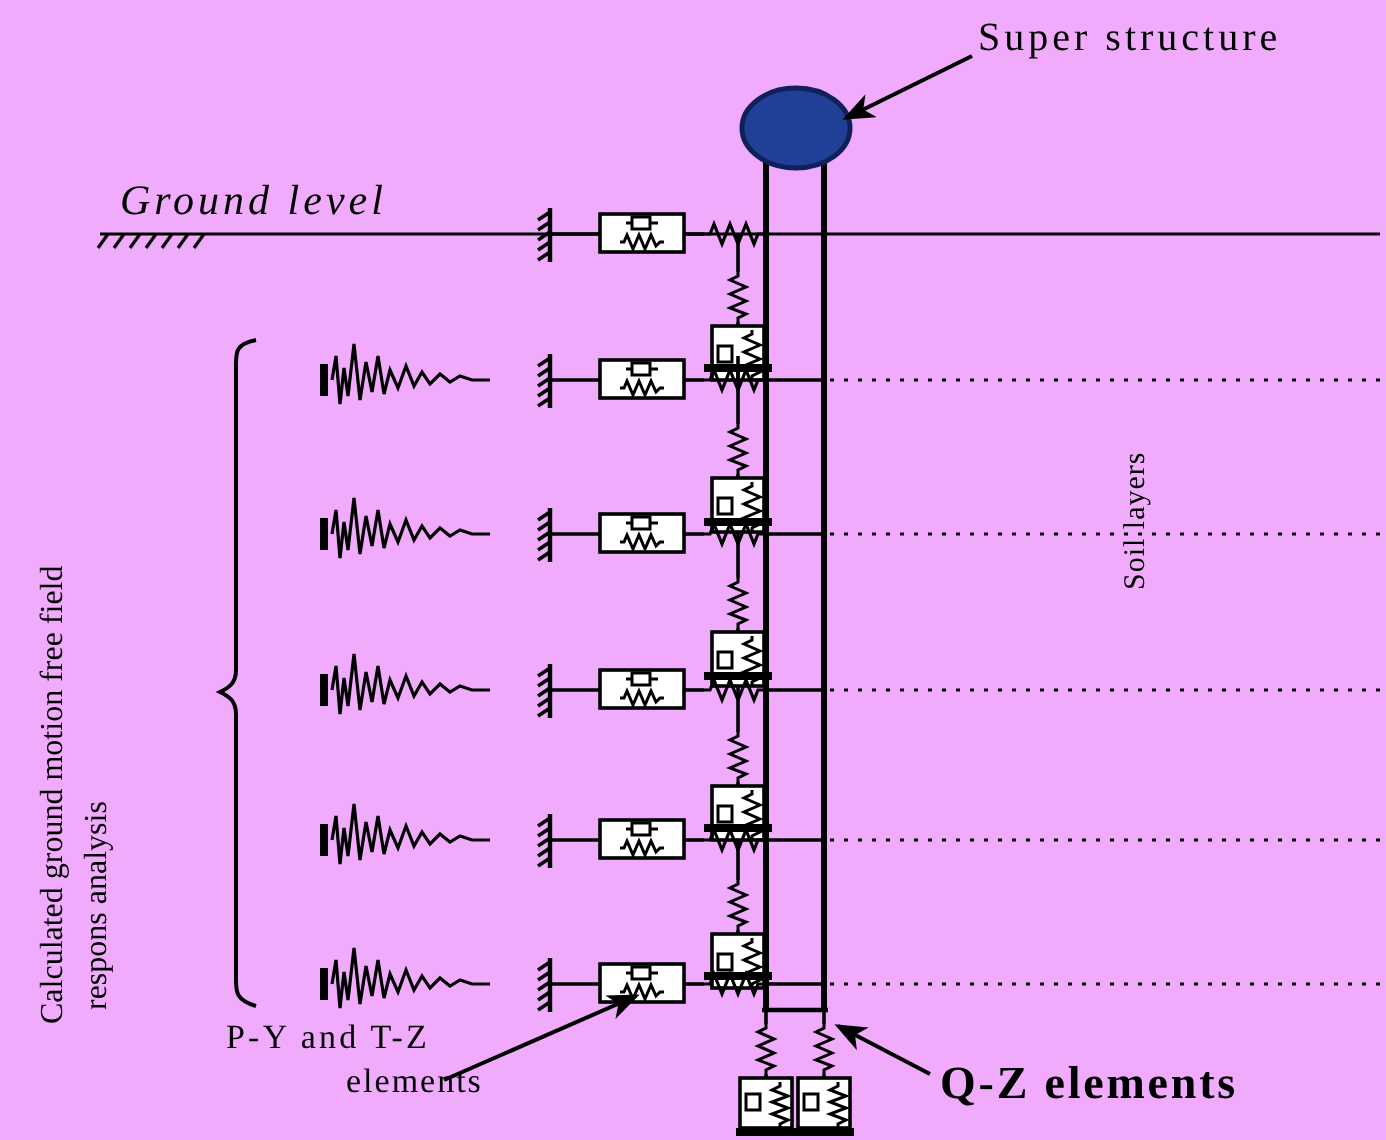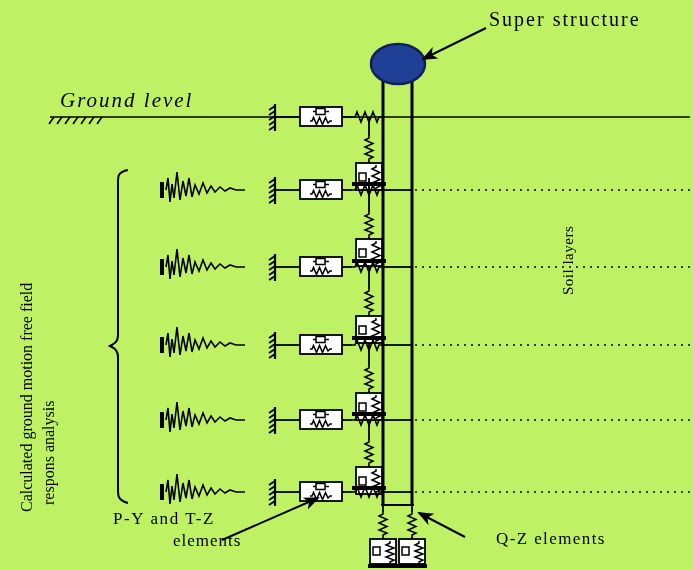--- a/index.html
+++ b/index.html
@@ -1,28 +1,28 @@
 <!DOCTYPE html>
 <html><head>
 <meta charset="utf-8">
 <style>
   html,body{margin:0;padding:0;background:#ffffff;}
   body{font-family:"Liberation Serif",serif;}
-  #root{position:relative;width:693px;height:570px;overflow:hidden;background:#bef264;}
+  #root{position:relative;width:693px;height:570px;overflow:hidden;background:#f0abfc;}
   svg.layer{position:absolute;left:0;top:0;width:693px;height:570px;}
   .lbl{position:absolute;font-family:"Liberation Serif",serif;color:#000;white-space:nowrap;}
   .lbl-sp{letter-spacing:2.0px;}
   #lbl-super{left:489px;top:8px;font-size:20px;}
   #lbl-ground{left:60px;top:88px;font-size:21px;font-style:italic;}
   #lbl-soil{left:560px;top:295px;font-size:15px;transform:rotate(-90deg);transform-origin:left top;letter-spacing:0.5px;}
   #lbl-left1{left:18px;top:512px;font-size:16px;transform:rotate(-90deg);transform-origin:left top;}
   #lbl-left2{left:40px;top:505px;font-size:16px;transform:rotate(-90deg);transform-origin:left top;}
   #lbl-py1{left:113px;top:509px;font-size:17px;letter-spacing:1.6px;}
   #lbl-py2{left:133px;top:531px;font-size:17px;letter-spacing:1.0px;margin-left:40px;}
-  #lbl-qz{left:496px;top:529px;font-size:17px;letter-spacing:1.4px;}
+  #lbl-qz{left:470px;top:529px;font-size:23px;letter-spacing:1.4px;font-weight:bold;}
 </style>
 </head>
 <body>
 
 <div id="root">
 
   <svg class="layer" viewBox="0 0 693 570">
     <defs>
 
       <g id="hspring">

